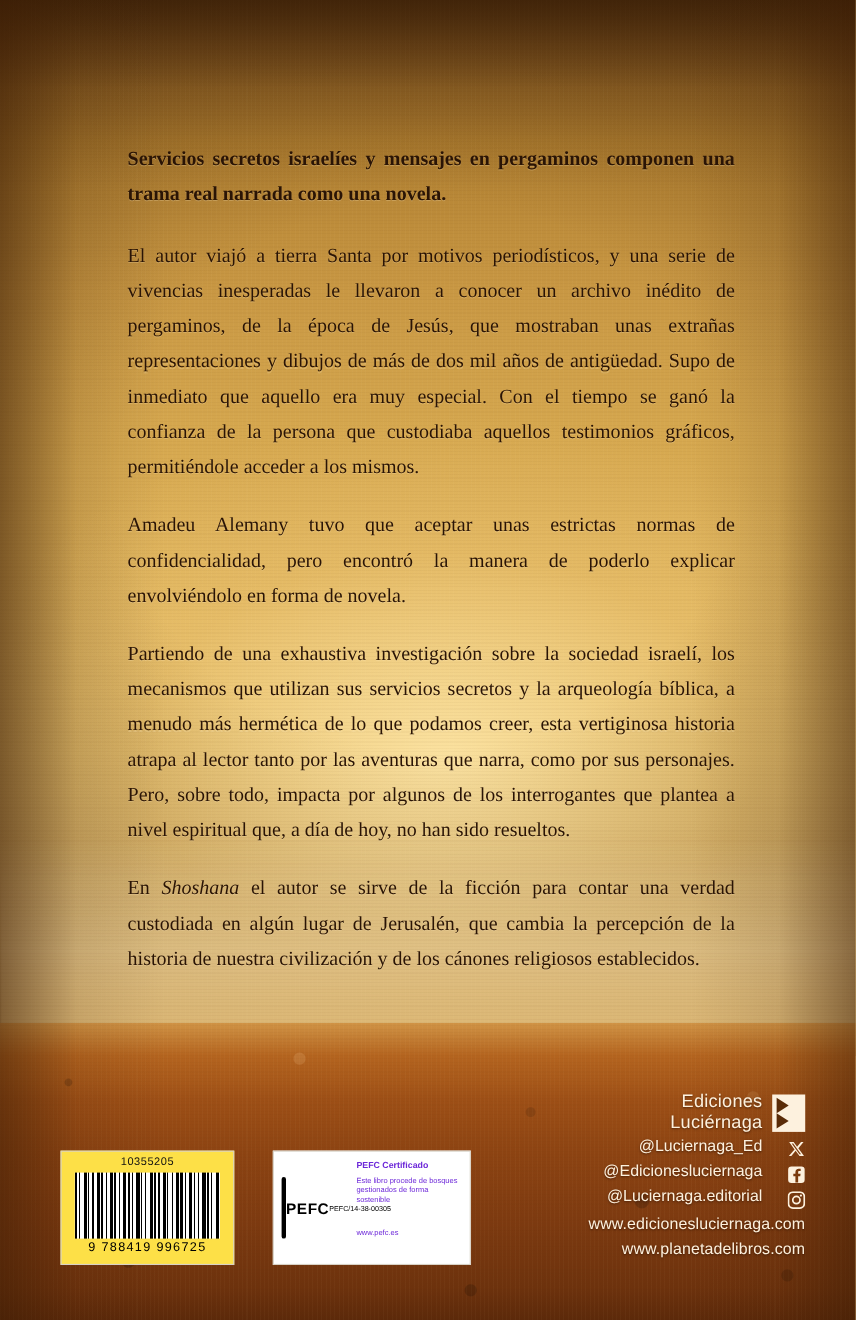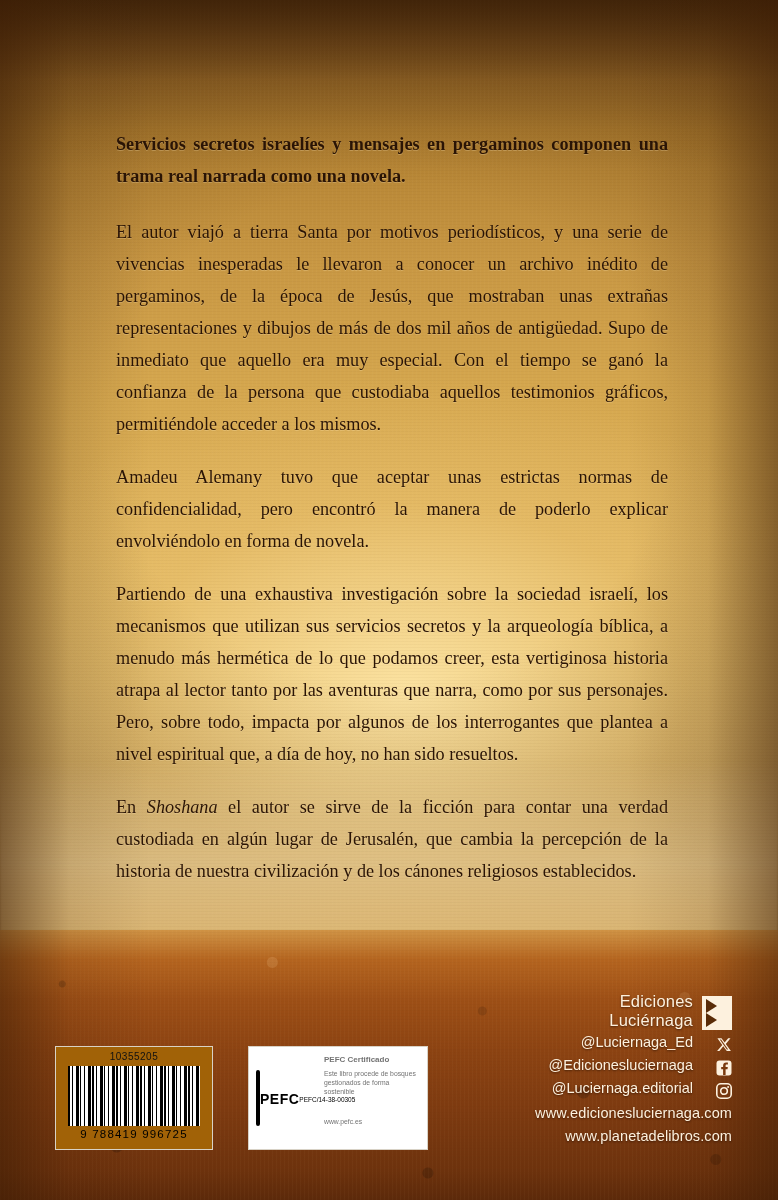--- a/index.html
+++ b/index.html
@@ -126,21 +126,21 @@
   }
   .blurb em { font-style: italic; }
 
   
   .barcode-box {
     position: absolute;
     left: 55px;
     top: 1046px;
     width: 158px;
     height: 104px;
-    background: #a16207;
+    background: #fde047;
     border: 1px solid #d8d2c6;
     box-sizing: border-box;
   }
   .barcode-num-top {
     text-align: center;
     font-family: "Liberation Sans", sans-serif;
     font-size: 10px;
     color: #111;
     margin-top: 4px;
     letter-spacing: 0.5px;
@@ -223,21 +223,21 @@
     font-family: "Liberation Sans", sans-serif;
     font-size: 6.5px;
     color: #000;
     margin-top: 2px;
     white-space: nowrap;
   }
   .pefc-text {
     flex: 1;
     padding-left: 6px;
     font-family: "Liberation Sans", sans-serif;
-    color: #737373;
+    color: #6d28d9;
   }
   .pefc-title {
     font-size: 8px;
     font-weight: bold;
     margin-top: 2px;
   }
   .pefc-desc {
     font-size: 6.8px;
     line-height: 9px;
     margin-top: 5px;
@@ -254,21 +254,21 @@
     top: 992px;
     width: 300px;
     text-align: right;
     color: #fdf1de;
     font-family: "Liberation Sans", sans-serif;
     text-shadow: 0 1px 2px rgba(40,15,0,0.65);
   }
   .pub-head {
     display: flex;
     justify-content: flex-end;
-    align-items: flex-end;
+    align-items: center;
     gap: 9px;
   }
   .pub-name {
     font-size: 16.5px;
     line-height: 19px;
     text-align: right;
     letter-spacing: 0.2px;
   }
   .firefly-logo {
     width: 30px;

